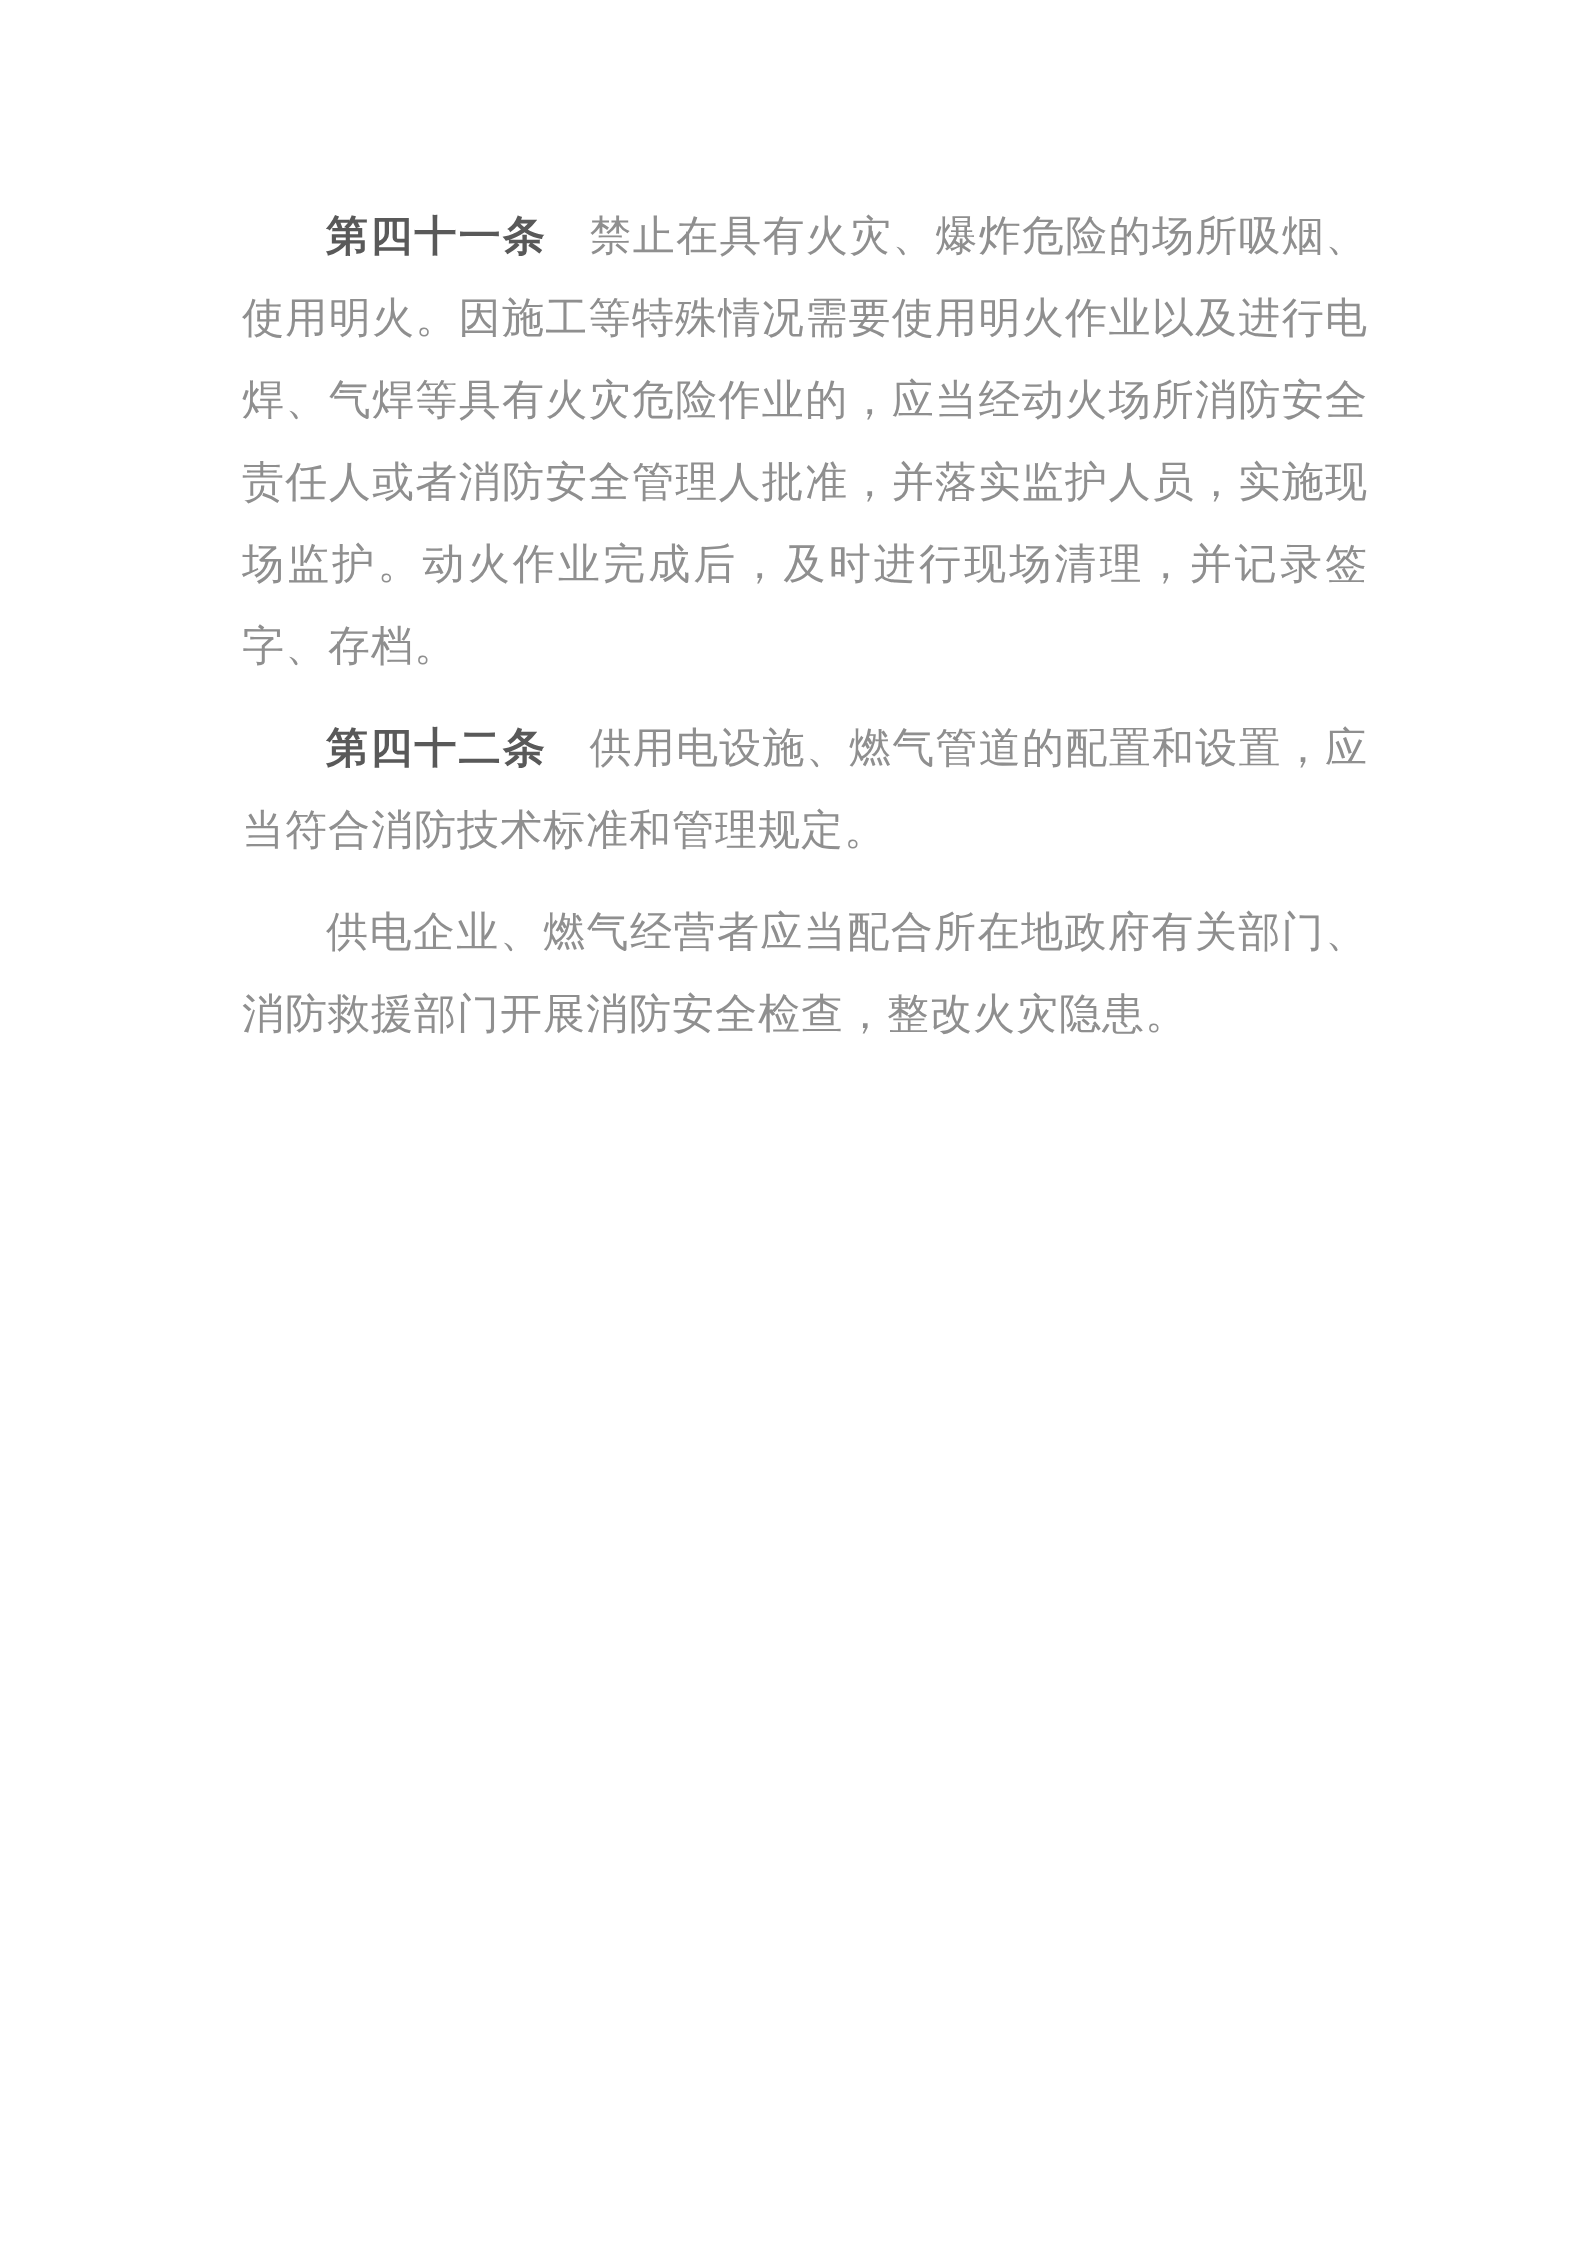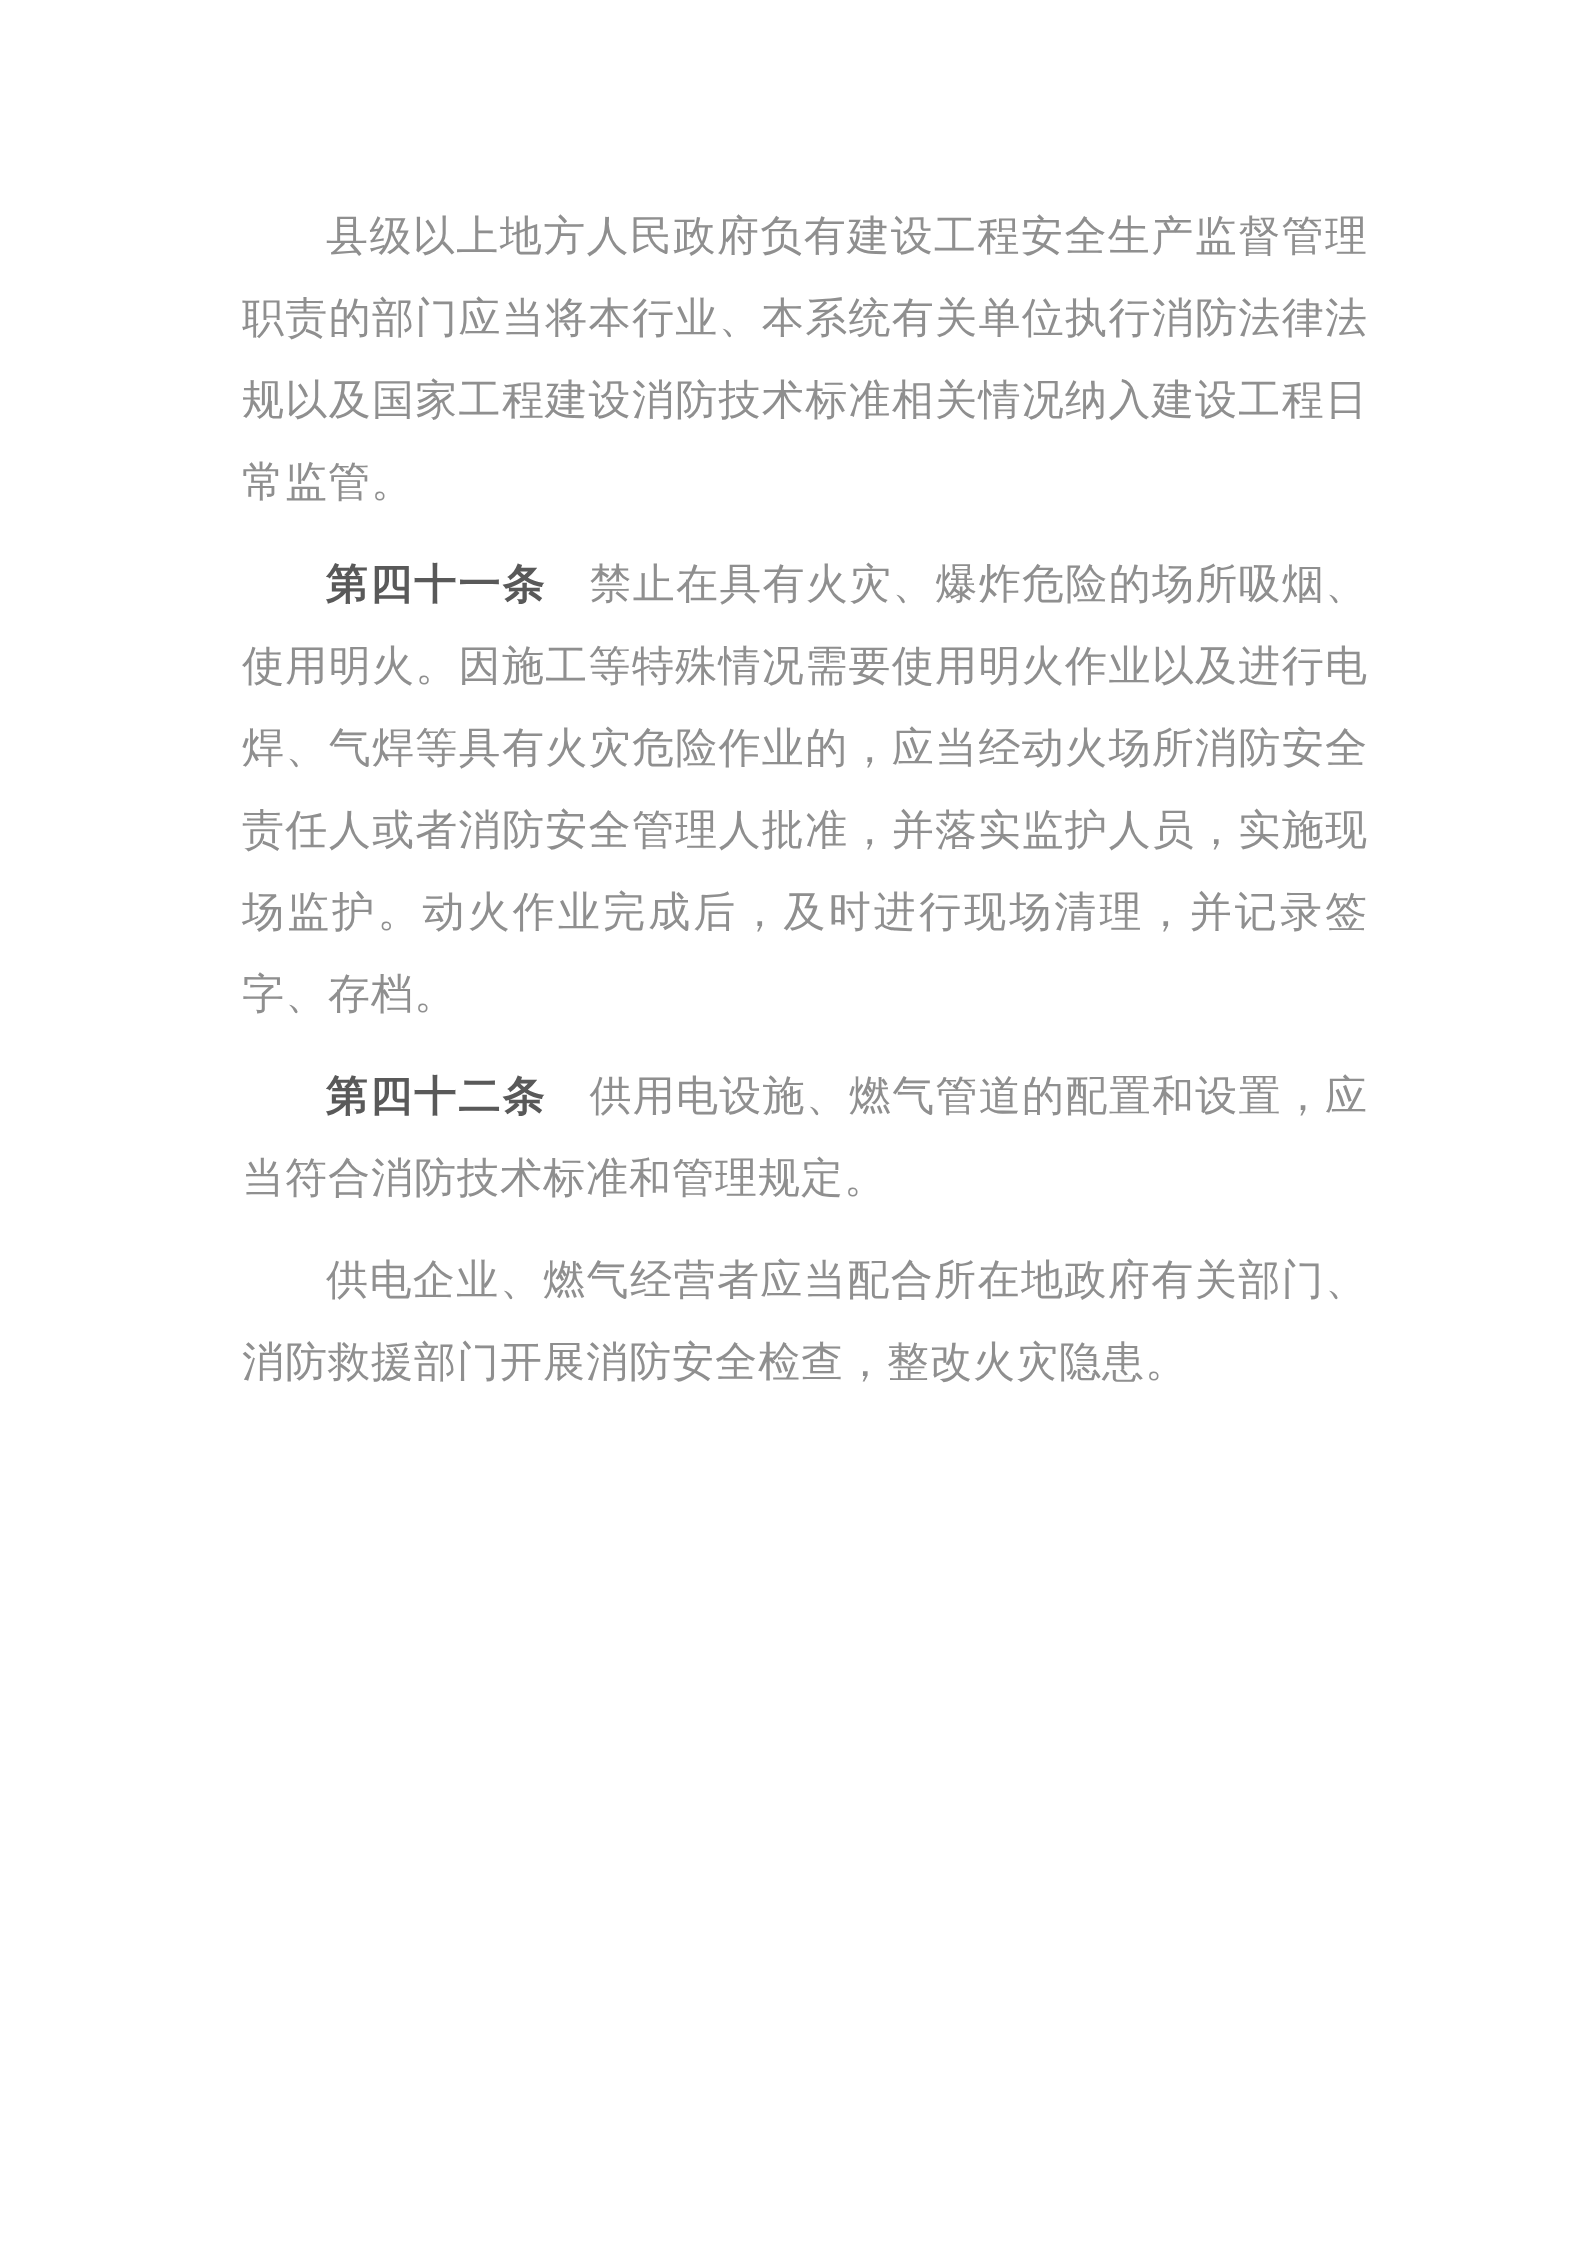--- a/index.html
+++ b/index.html
@@ -40,21 +40,20 @@
     margin-right: 42px;
     letter-spacing: 2px;
     margin-top: 48px;
   }
 </style>
 </head>
 <body>
 
 <div class="doc-page">
 
-  <p class="para"><span>县级以上地方人民政府负有建设工程安全生产监督管理职责的部门应当将本行业、本系统有关单位执行消防法律法规以及国家工程建设消防技术标准相关情况纳入建设工程日常监管。</span></p>
 
   <p class="para"><span class="article-no">第四十一条</span><span>禁止在具有火灾、爆炸危险的场所吸烟、使用明火。因施工等特殊情况需要使用明火作业以及进行电焊、气焊等具有火灾危险作业的，应当经动火场所消防安全责任人或者消防安全管理人批准，并落实监护人员，实施现场监护。动火作业完成后，及时进行现场清理，并记录签字、存档。</span></p>
 
 
   <p class="para"><span class="article-no">第四十二条</span><span>供用电设施、燃气管道的配置和设置，应当符合消防技术标准和管理规定。</span></p>
 
 
   <p class="para"><span>供电企业、燃气经营者应当配合所在地政府有关部门、消防救援部门开展消防安全检查，整改火灾隐患。</span></p>
 
 </div>

